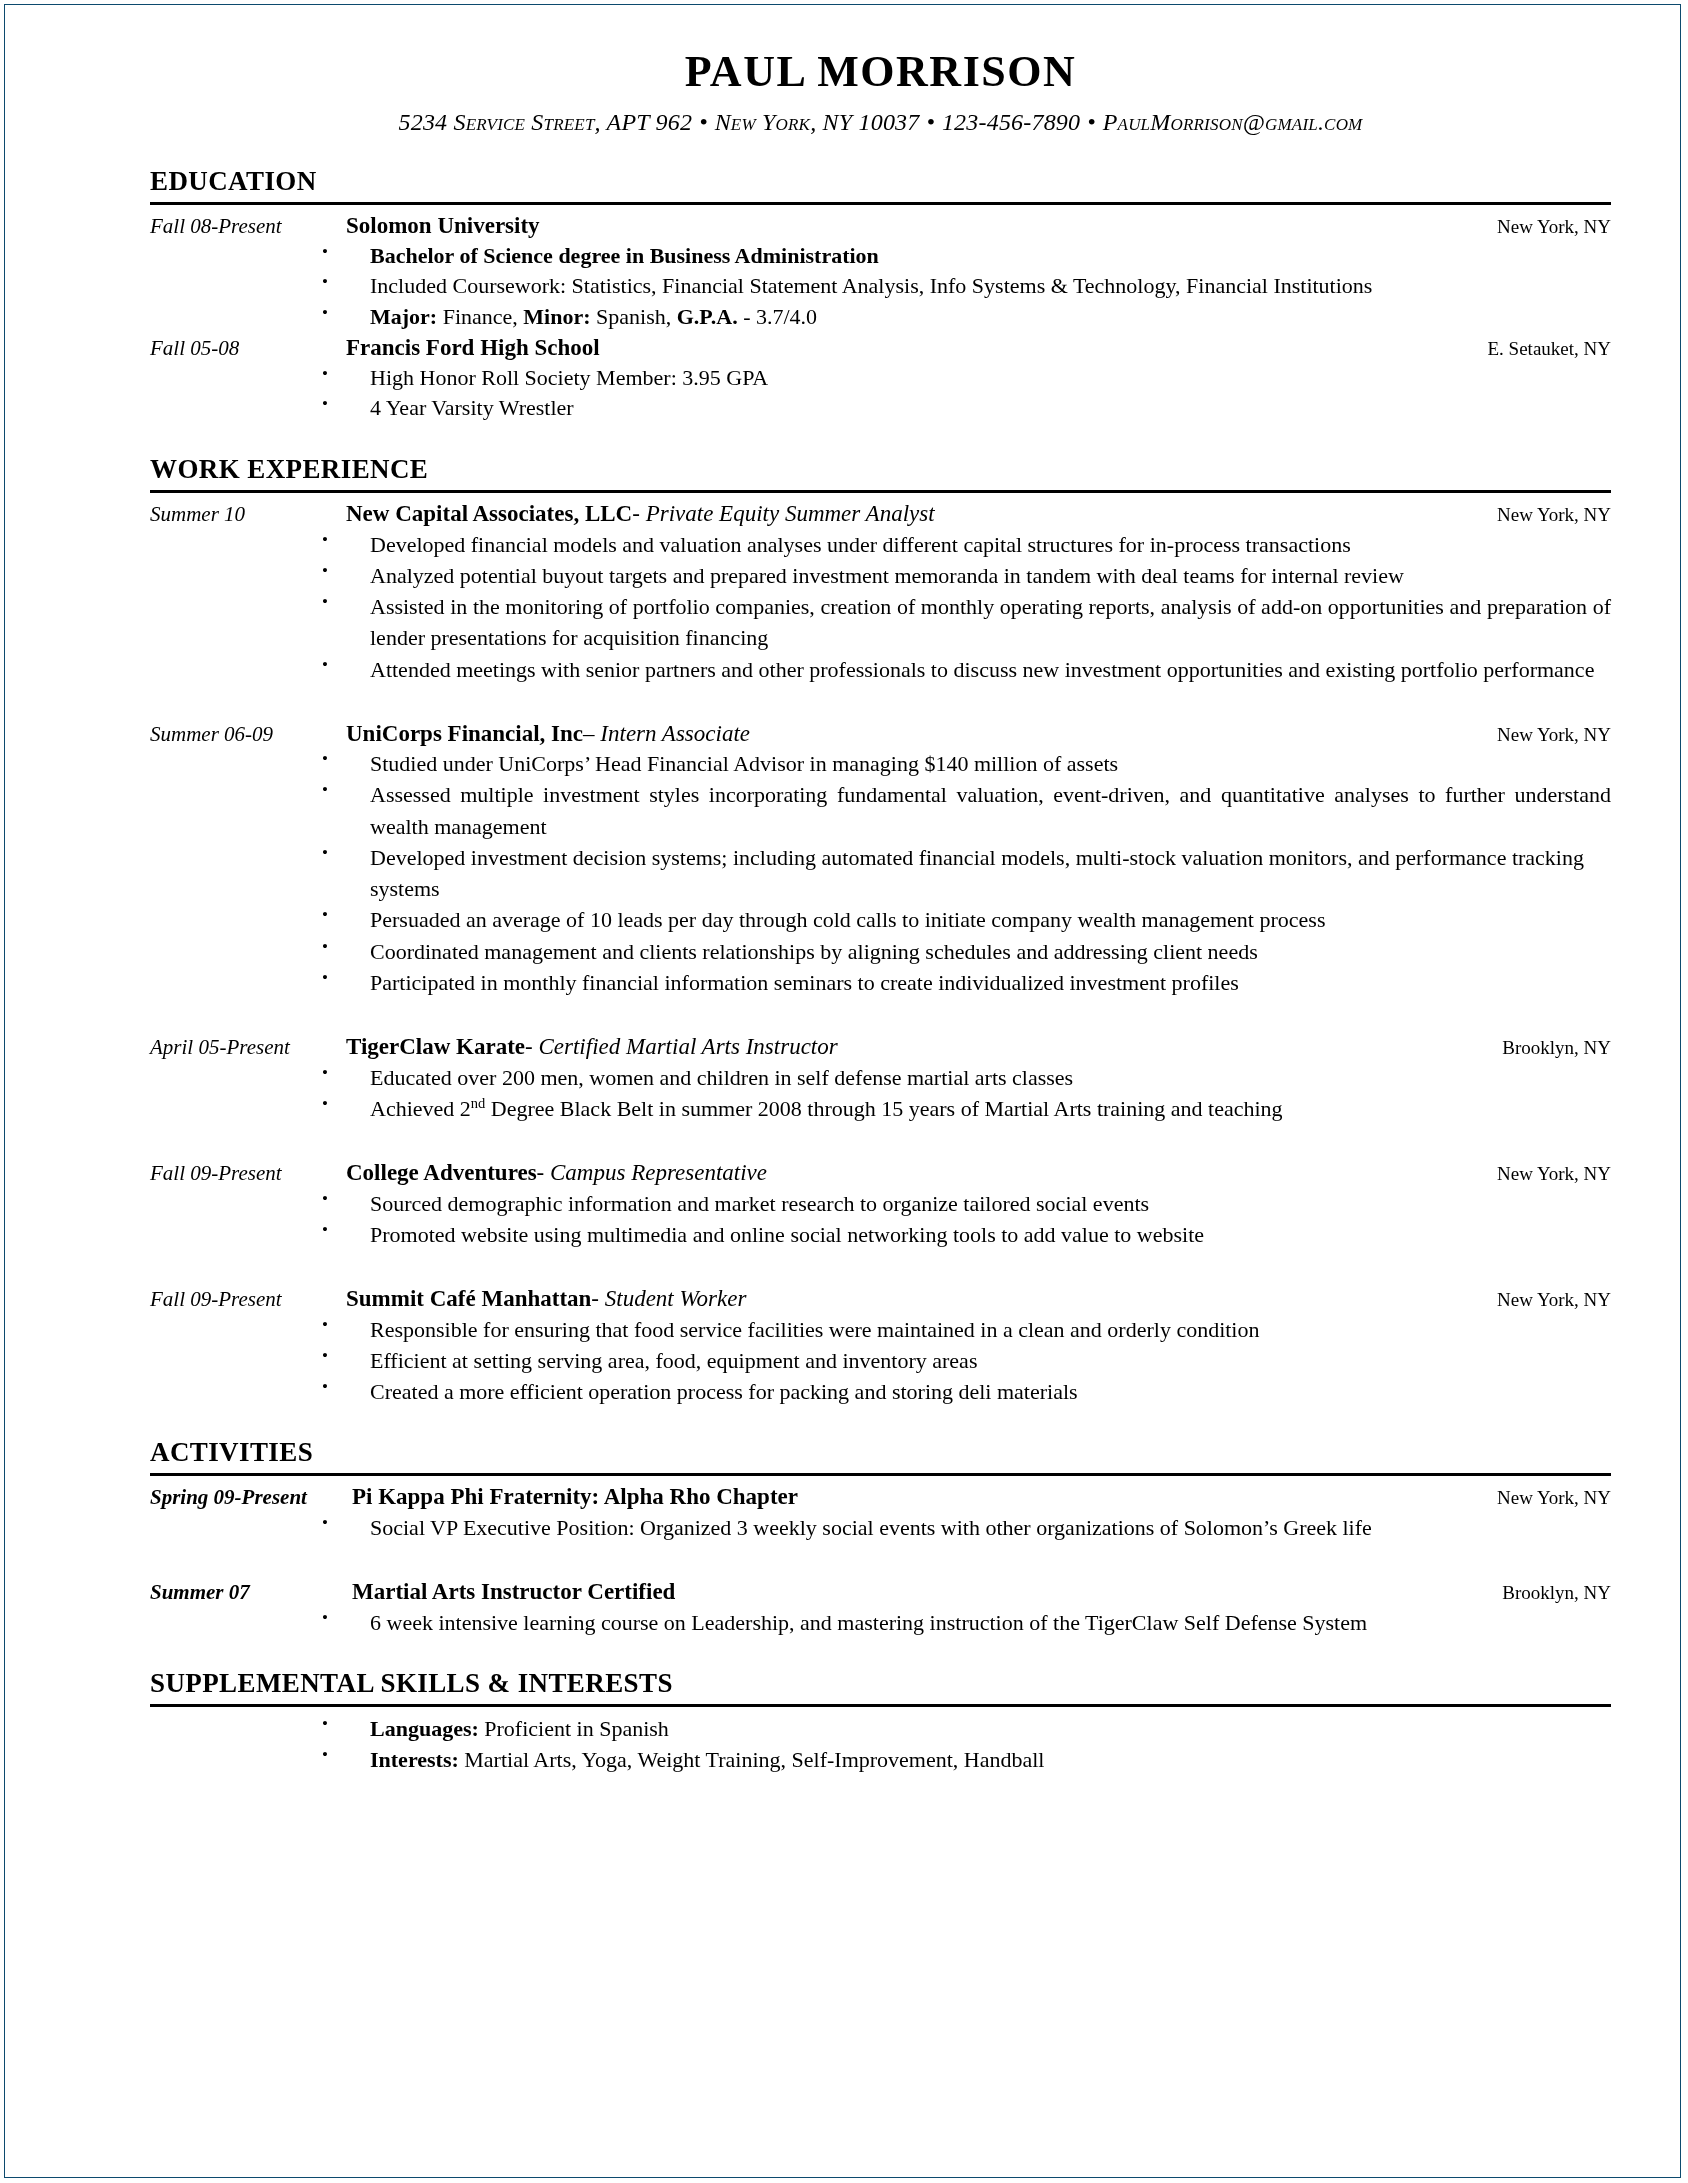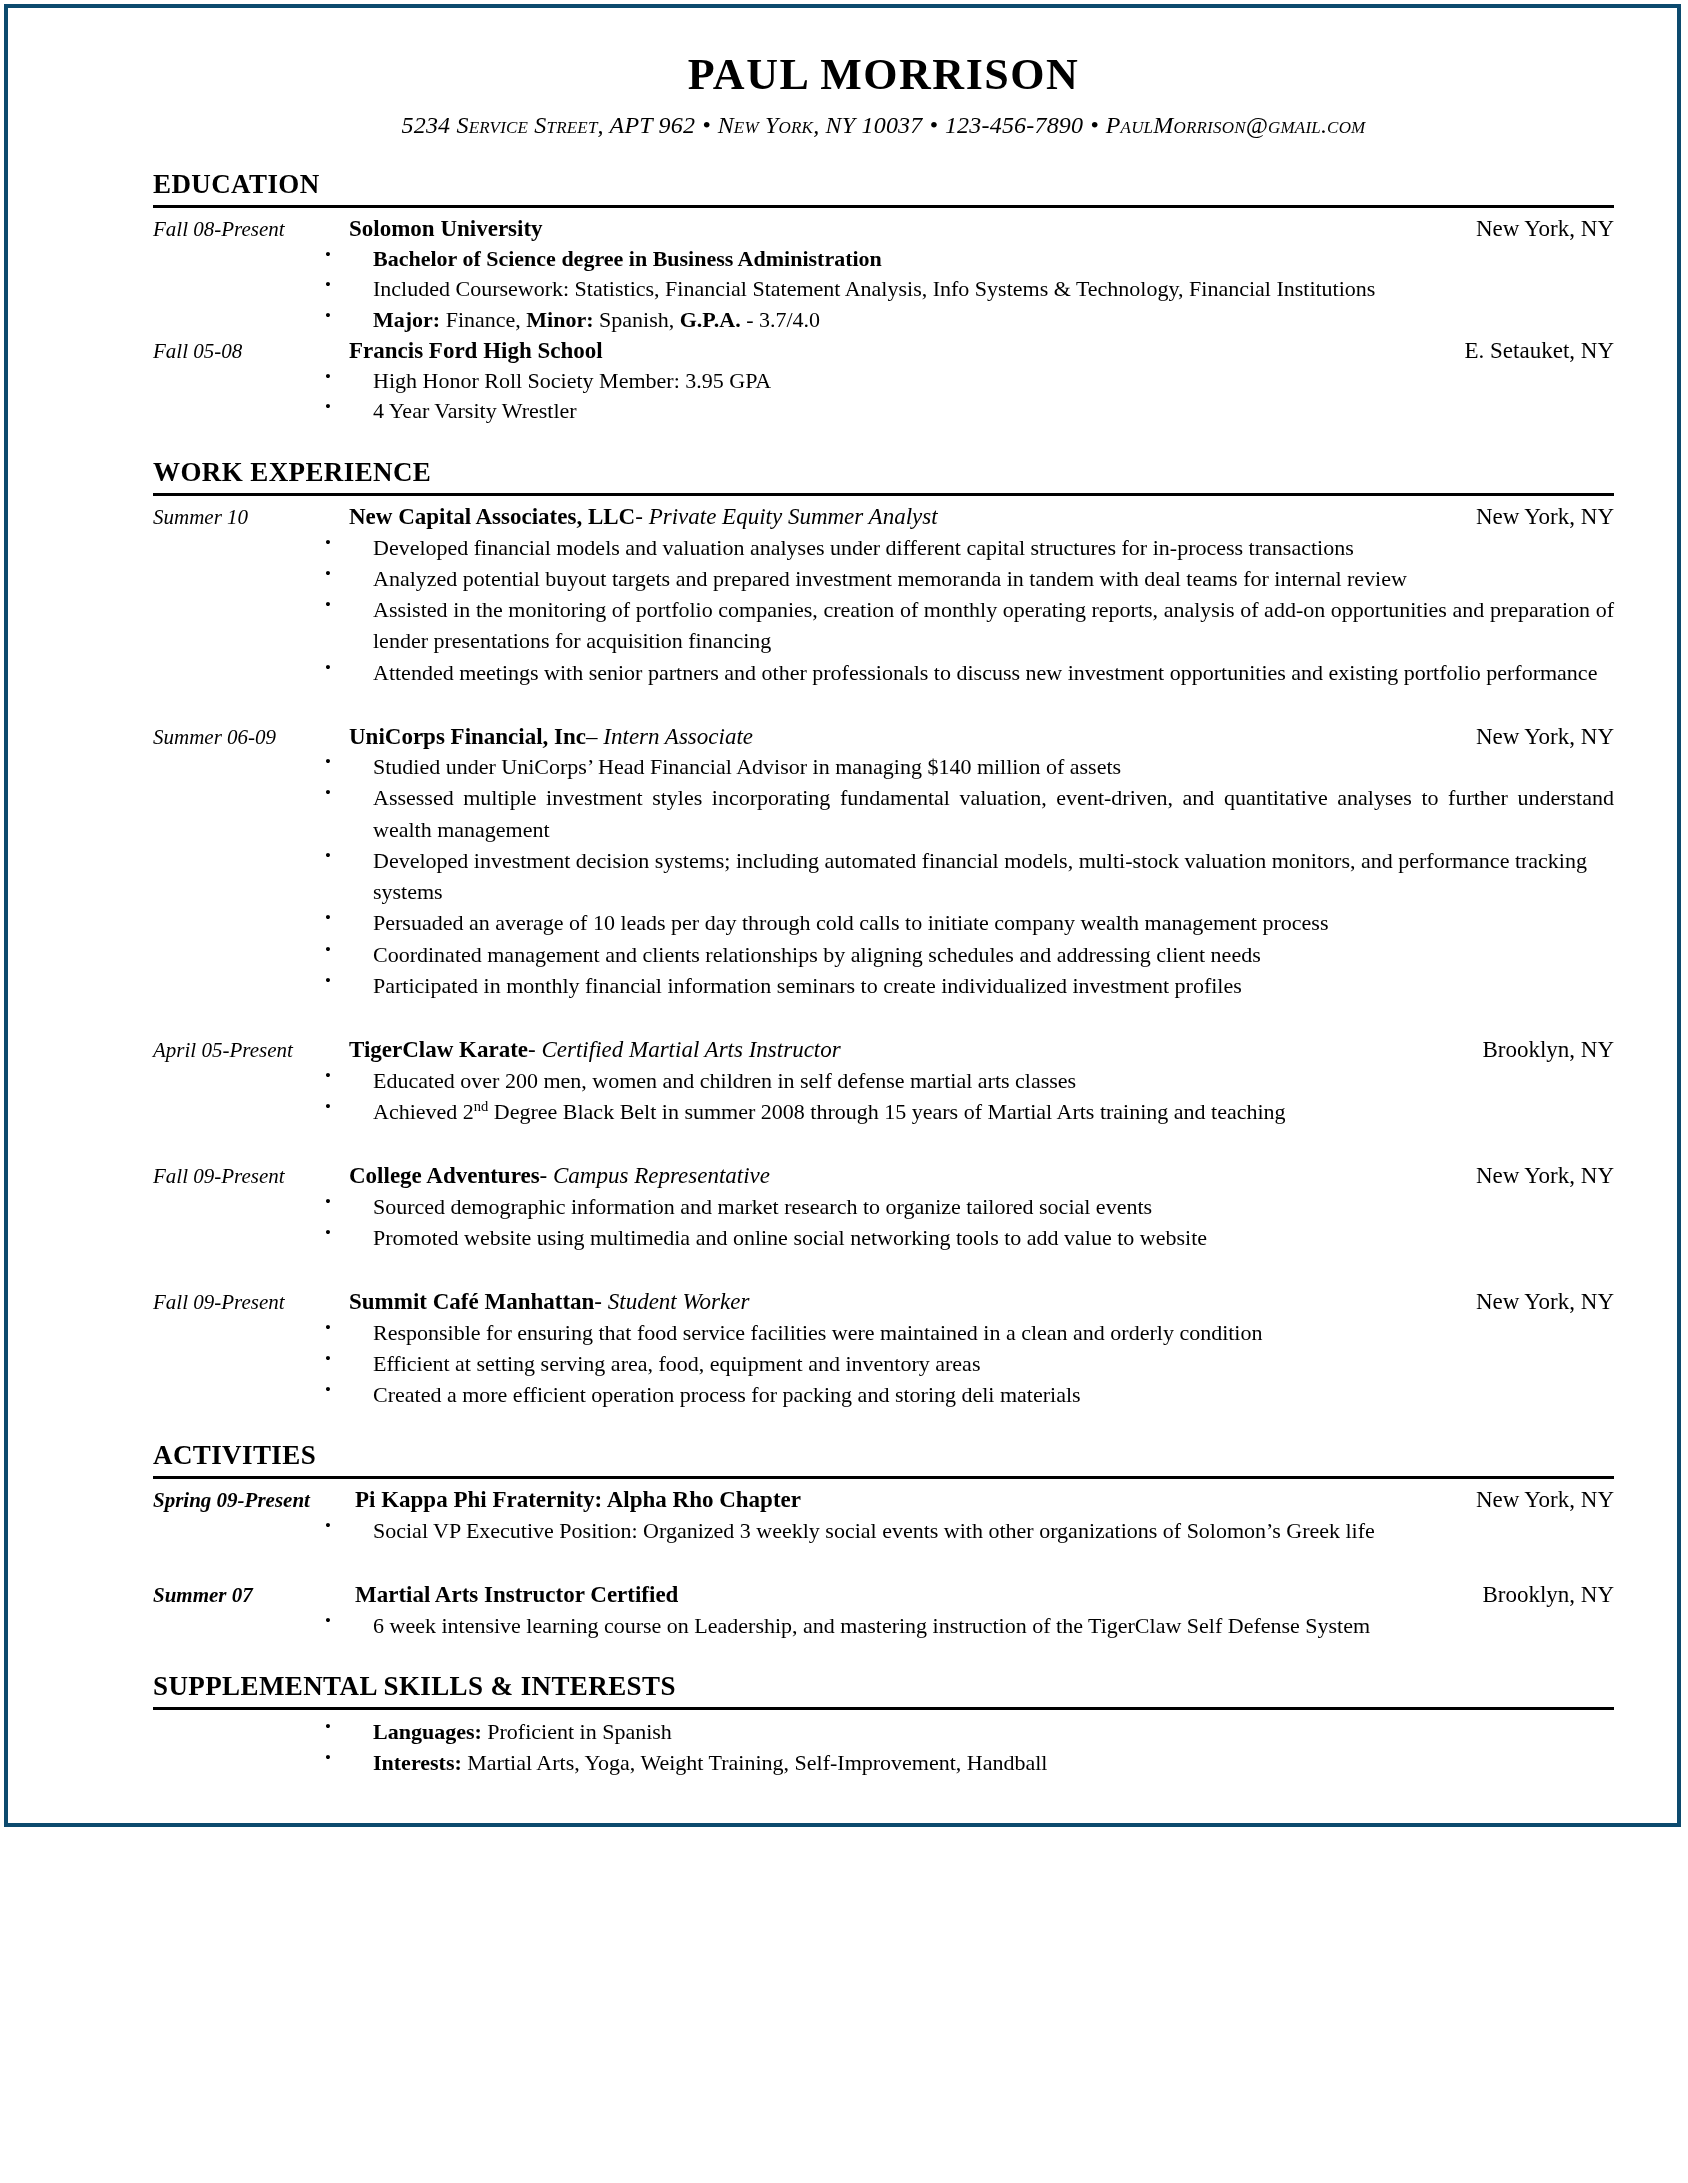--- a/index.html
+++ b/index.html
@@ -12,22 +12,22 @@
     height: 2184px;
     font-family: "Liberation Serif", "DejaVu Serif", serif;
     color: #000000;
     overflow: hidden;
   }
   .page {
     position: absolute;
     left: 4px;
     top: 4px;
     width: 1677px;
-    height: 1823px;
-    border: 4px solid #0c4a6e;
+    height: 2174px;
+    border: 1px solid #0c4a6e;
     background: #ffffff;
     box-sizing: border-box;
   }
   .inner {
     position: absolute;
     left: 145px;
     top: 0;
     width: 1461px;   
   }
 
@@ -89,21 +89,21 @@
   .entry-title {
     flex: 1 1 auto;
     font-size: 23px;
   }
   .entry-title .org { font-weight: bold; text-align: right; }
   .entry-title .role { font-style: italic; font-weight: normal; }
   .entry-loc {
     flex: 0 0 auto;
     text-align: right;
     white-space: nowrap;
-    font-size: 23px;
+    font-size: 19px;
   }
 
   
   ul.bullets {
     list-style: none;
     margin: 0;
     padding: 0;
   }
   ul.bullets li {
     position: relative;

